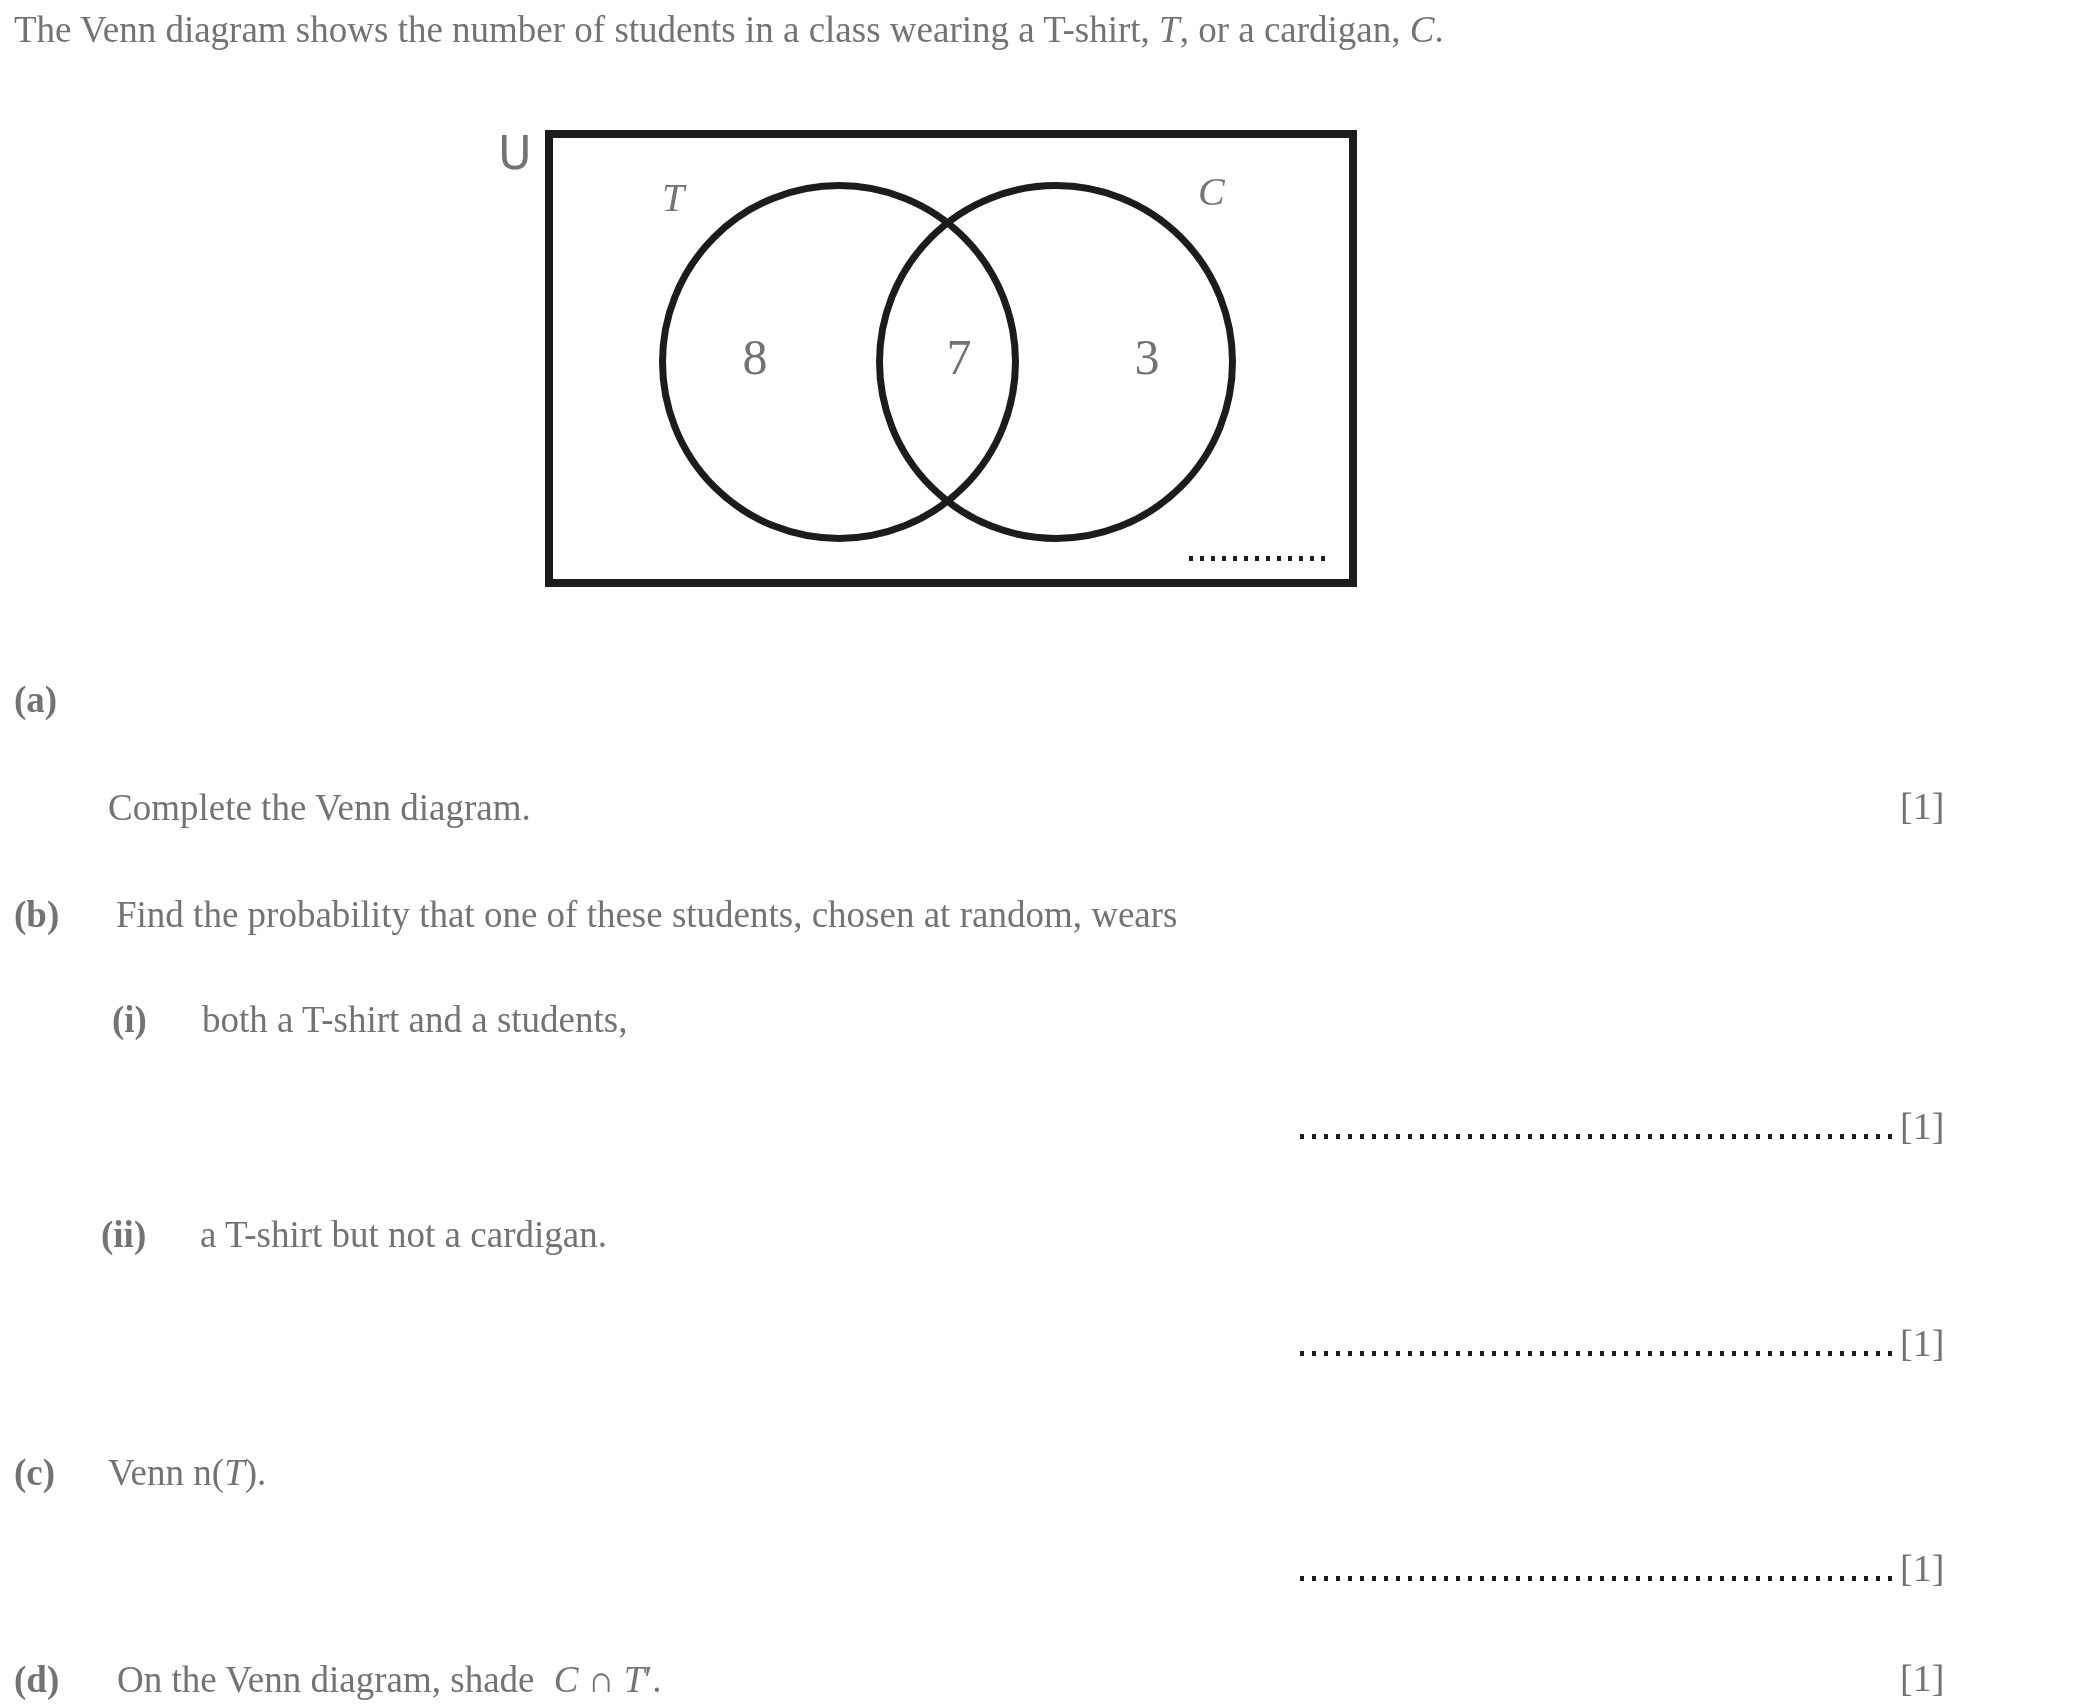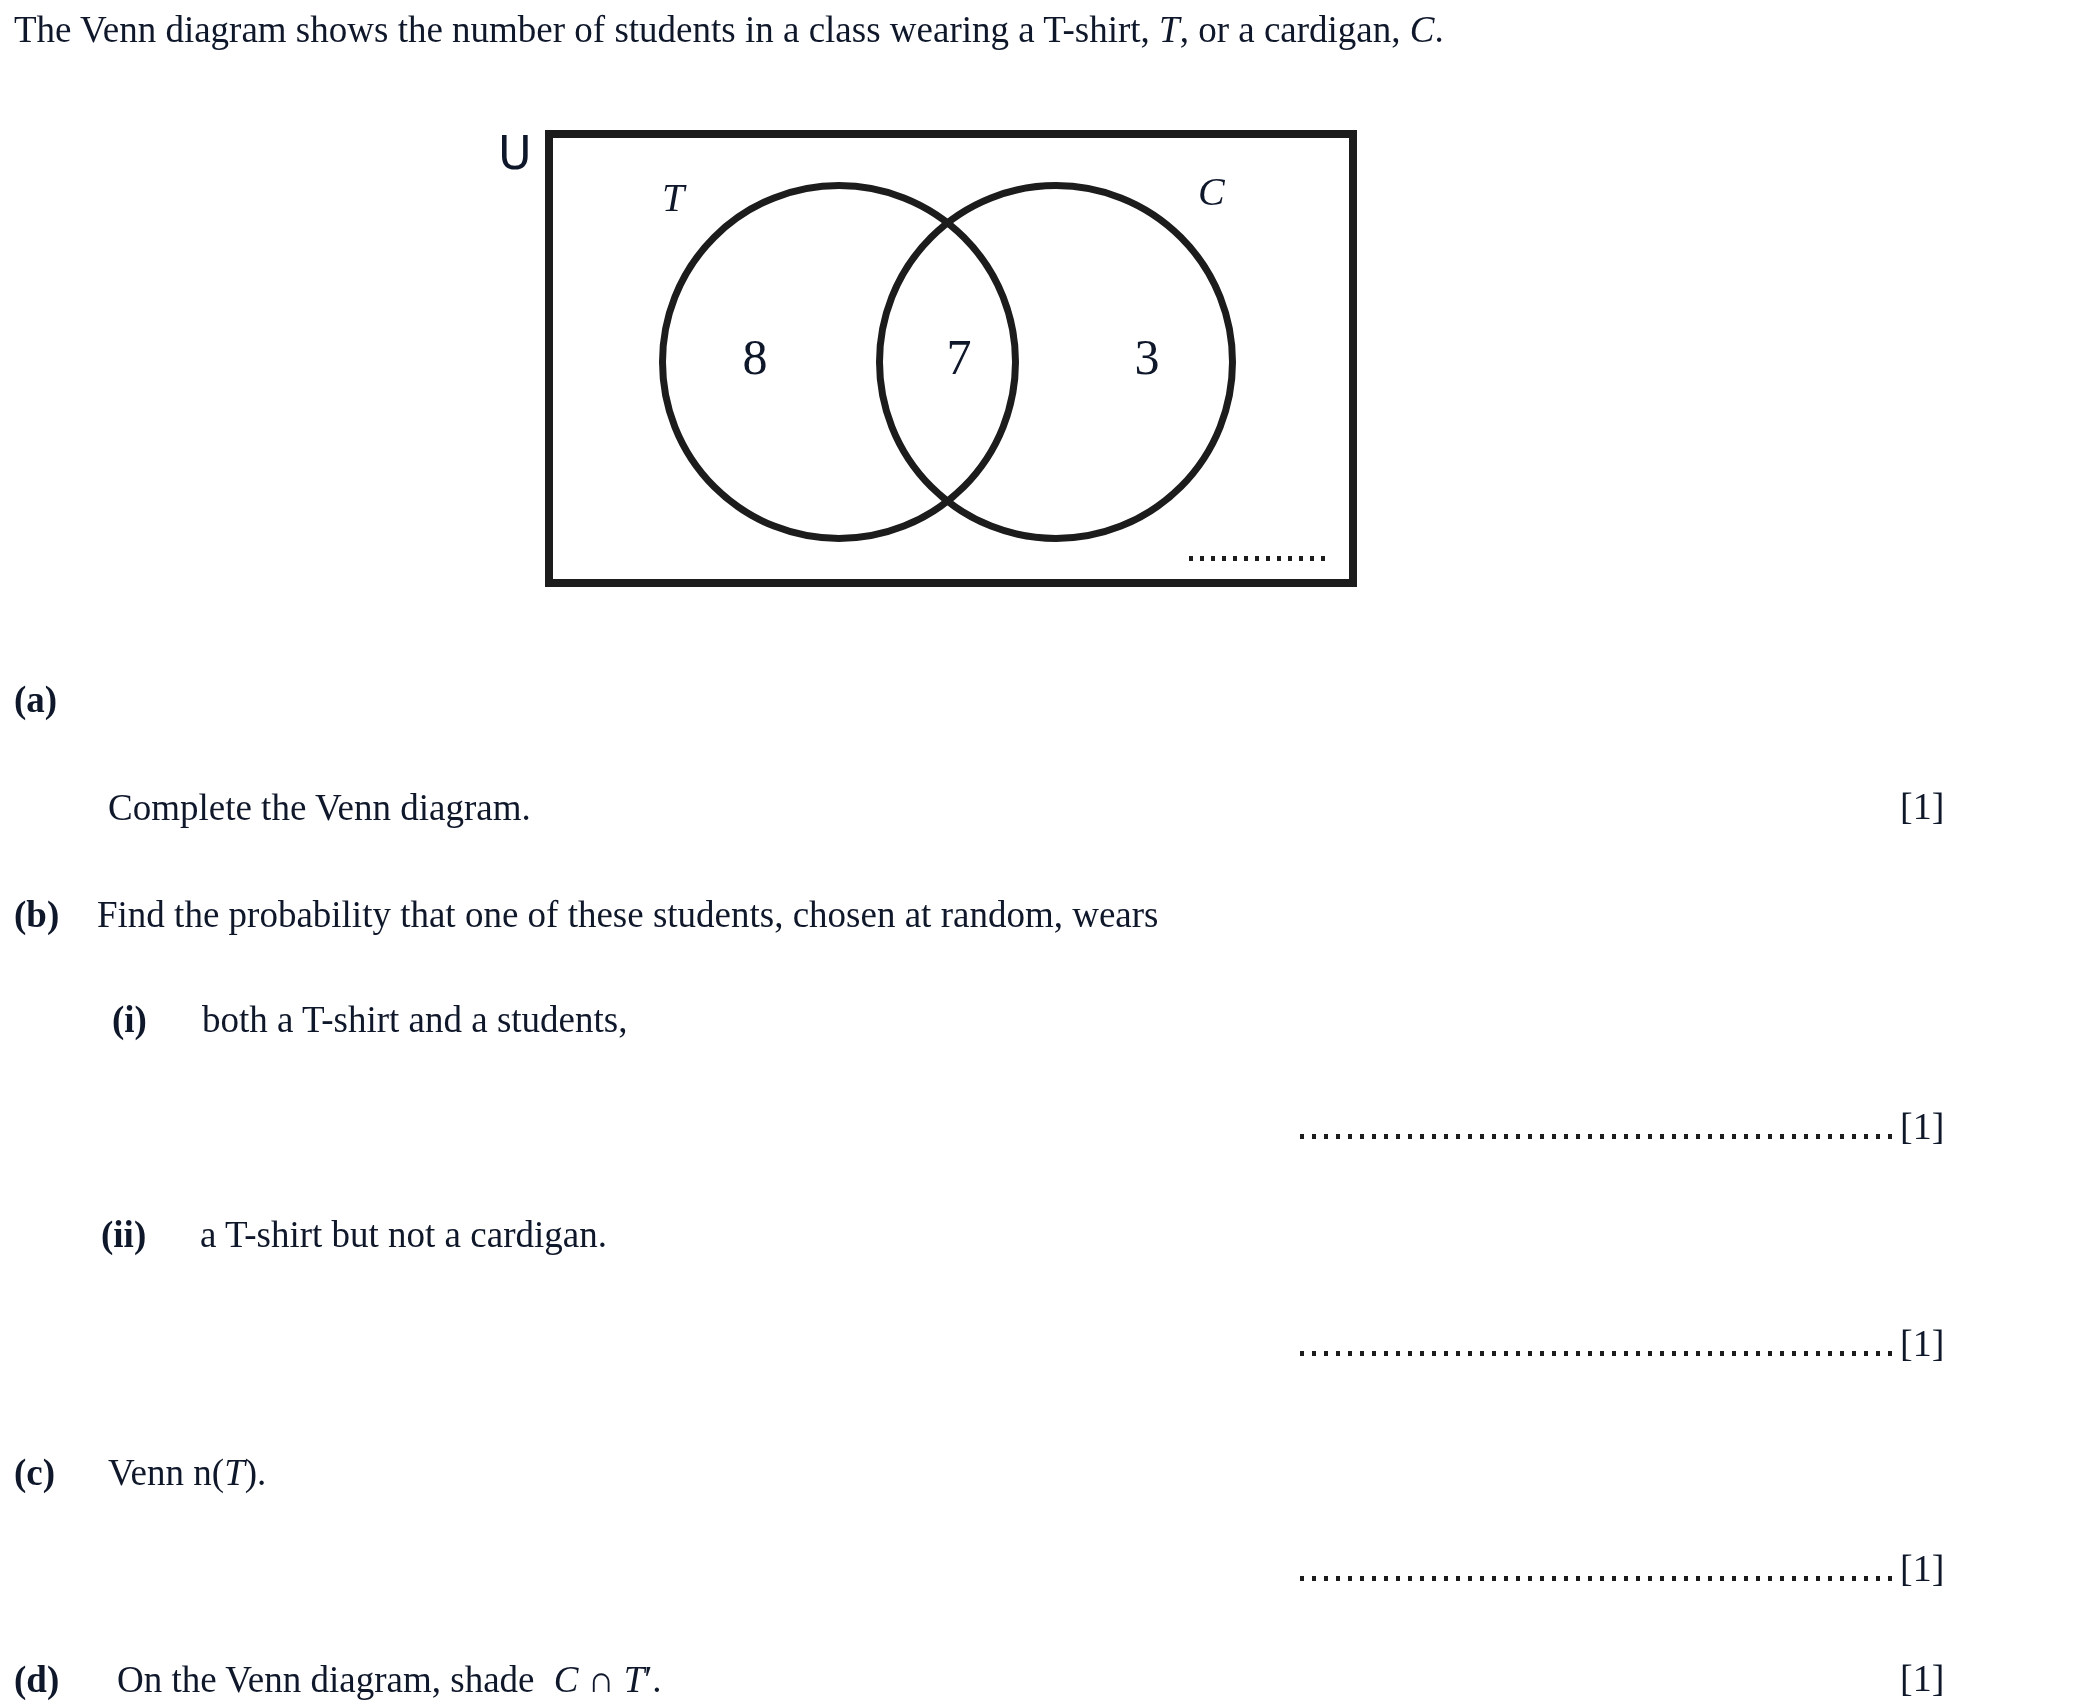--- a/index.html
+++ b/index.html
@@ -2,21 +2,21 @@
 <html><head>
 <meta charset="utf-8">
 <style>
   html, body { margin: 0; padding: 0; background: #ffffff; }
   .page {
     position: relative;
     width: 2100px;
     height: 1706px;
     background: #ffffff;
     font-family: "Liberation Serif", serif;
-    color: #0f172a;
+    color: #737373;
     overflow: hidden;
   }
   .abs { position: absolute; }
   .body-text { font-size: 37px; line-height: 1.2; white-space: nowrap; }
   .qlabel { font-weight: bold; }
   .ital { font-style: italic; }
   .marks { font-size: 38px; }
 
   
   .venn-rect {
@@ -65,21 +65,21 @@
   <div class="abs count" style="left:725px; top:332px;">8</div>
   <div class="abs count" style="left:929px; top:332px;">7</div>
   <div class="abs count" style="left:1117px; top:332px;">3</div>
   <div class="abs venn-dots"></div>
 
   <div class="abs body-text" style="left:14px; top:678px;"><span class="qlabel">(a)</span></div>
   <div class="abs body-text" style="left:108px; top:786px;">Complete the Venn diagram.</div>
   <div class="abs marks" style="left:1900px; top:784px;">[1]</div>
 
   <div class="abs body-text" style="left:14px; top:893px;"><span class="qlabel">(b)</span></div>
-  <div class="abs body-text" style="left:97px; top:893px;">Find the probability that one of these students, chosen at random, wears</div>
+  <div class="abs body-text" style="left:116px; top:893px;">Find the probability that one of these students, chosen at random, wears</div>
 
   <div class="abs body-text qlabel" style="left:112px; top:998px;">(i)</div>
   <div class="abs body-text" style="left:202px; top:998px;">both a T-shirt and a students,</div>
   <div class="abs dots" style="left:1300px; top:1134px; width:596px;"></div>
   <div class="abs marks" style="left:1900px; top:1104px;">[1]</div>
 
   <div class="abs body-text qlabel" style="left:101px; top:1213px;">(ii)</div>
   <div class="abs body-text" style="left:200px; top:1213px;">a T-shirt but not a cardigan.</div>
   <div class="abs dots" style="left:1300px; top:1351px; width:596px;"></div>
   <div class="abs marks" style="left:1900px; top:1321px;">[1]</div>

